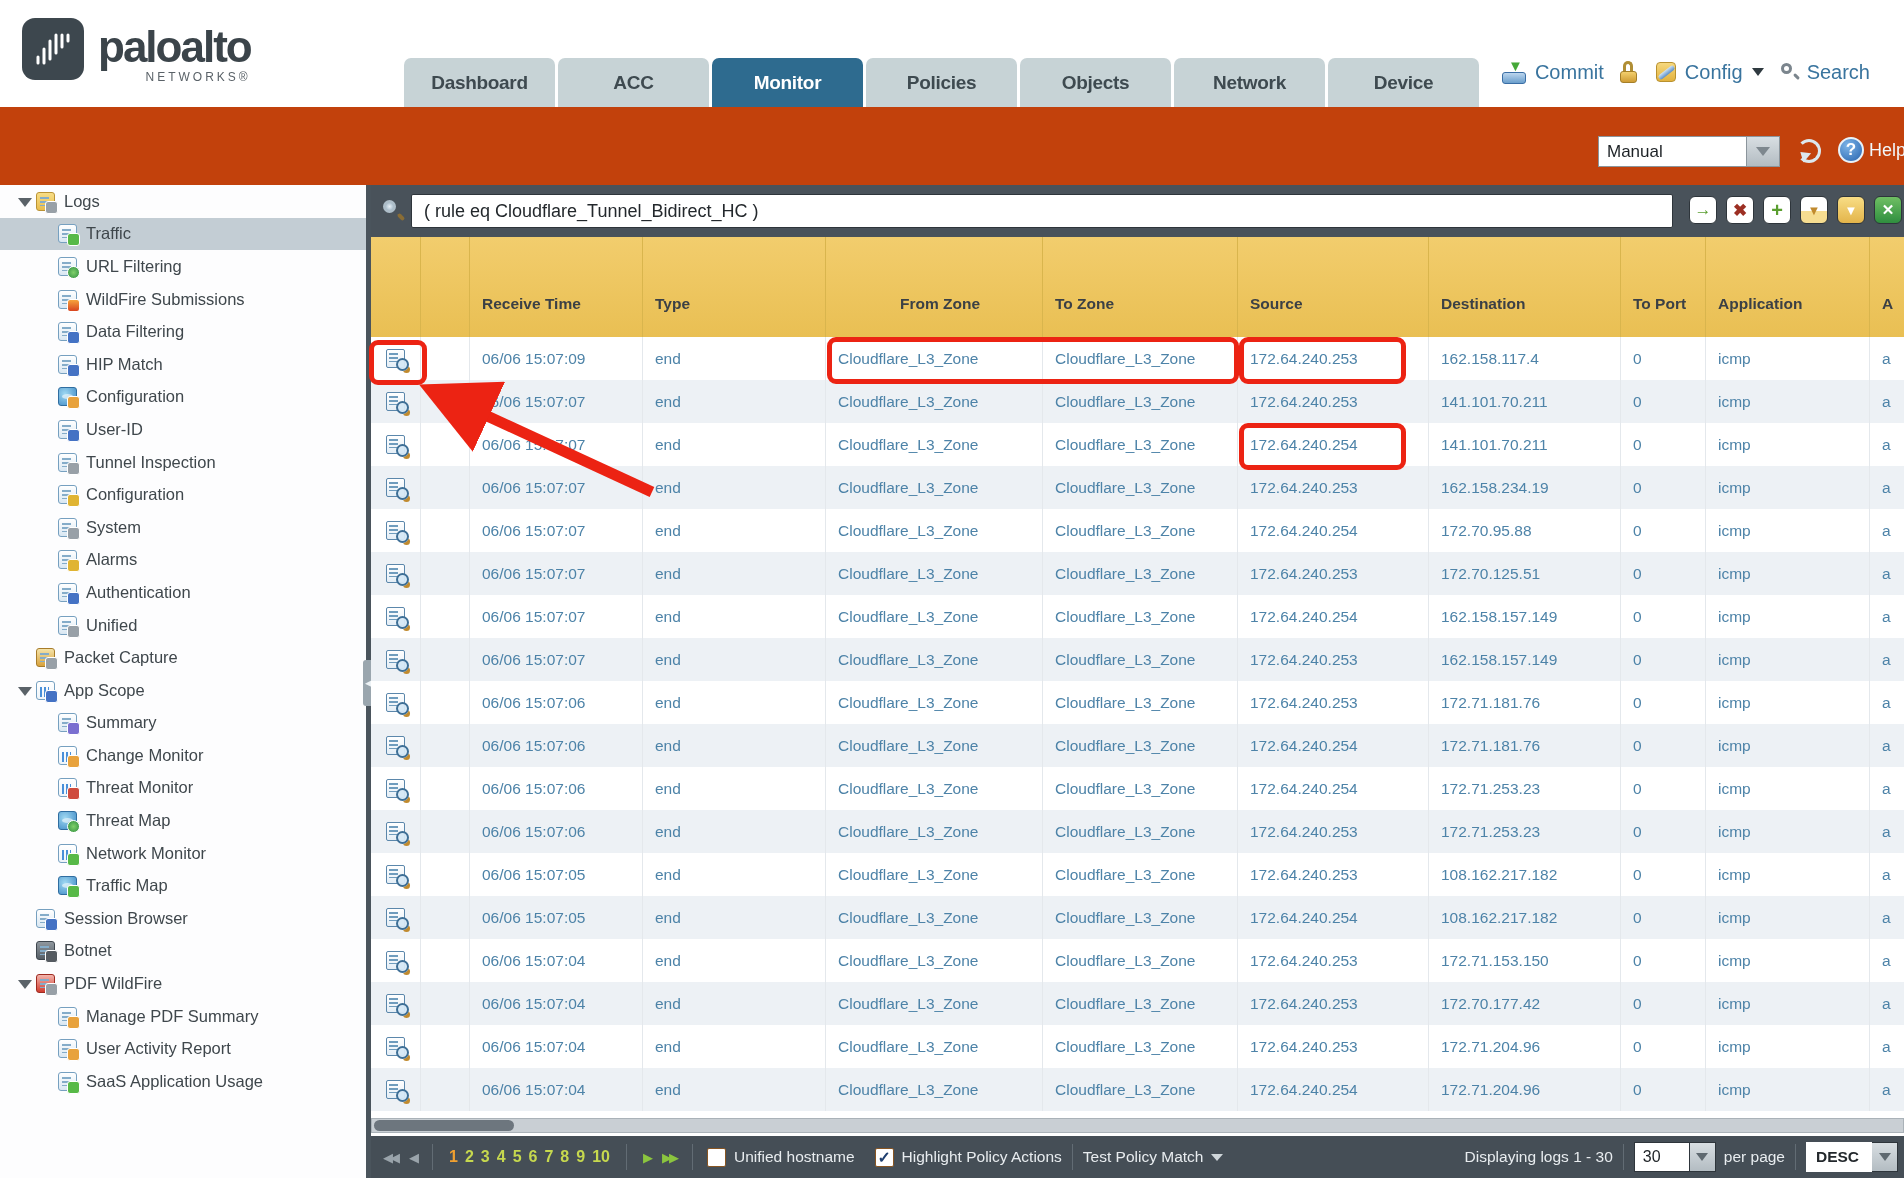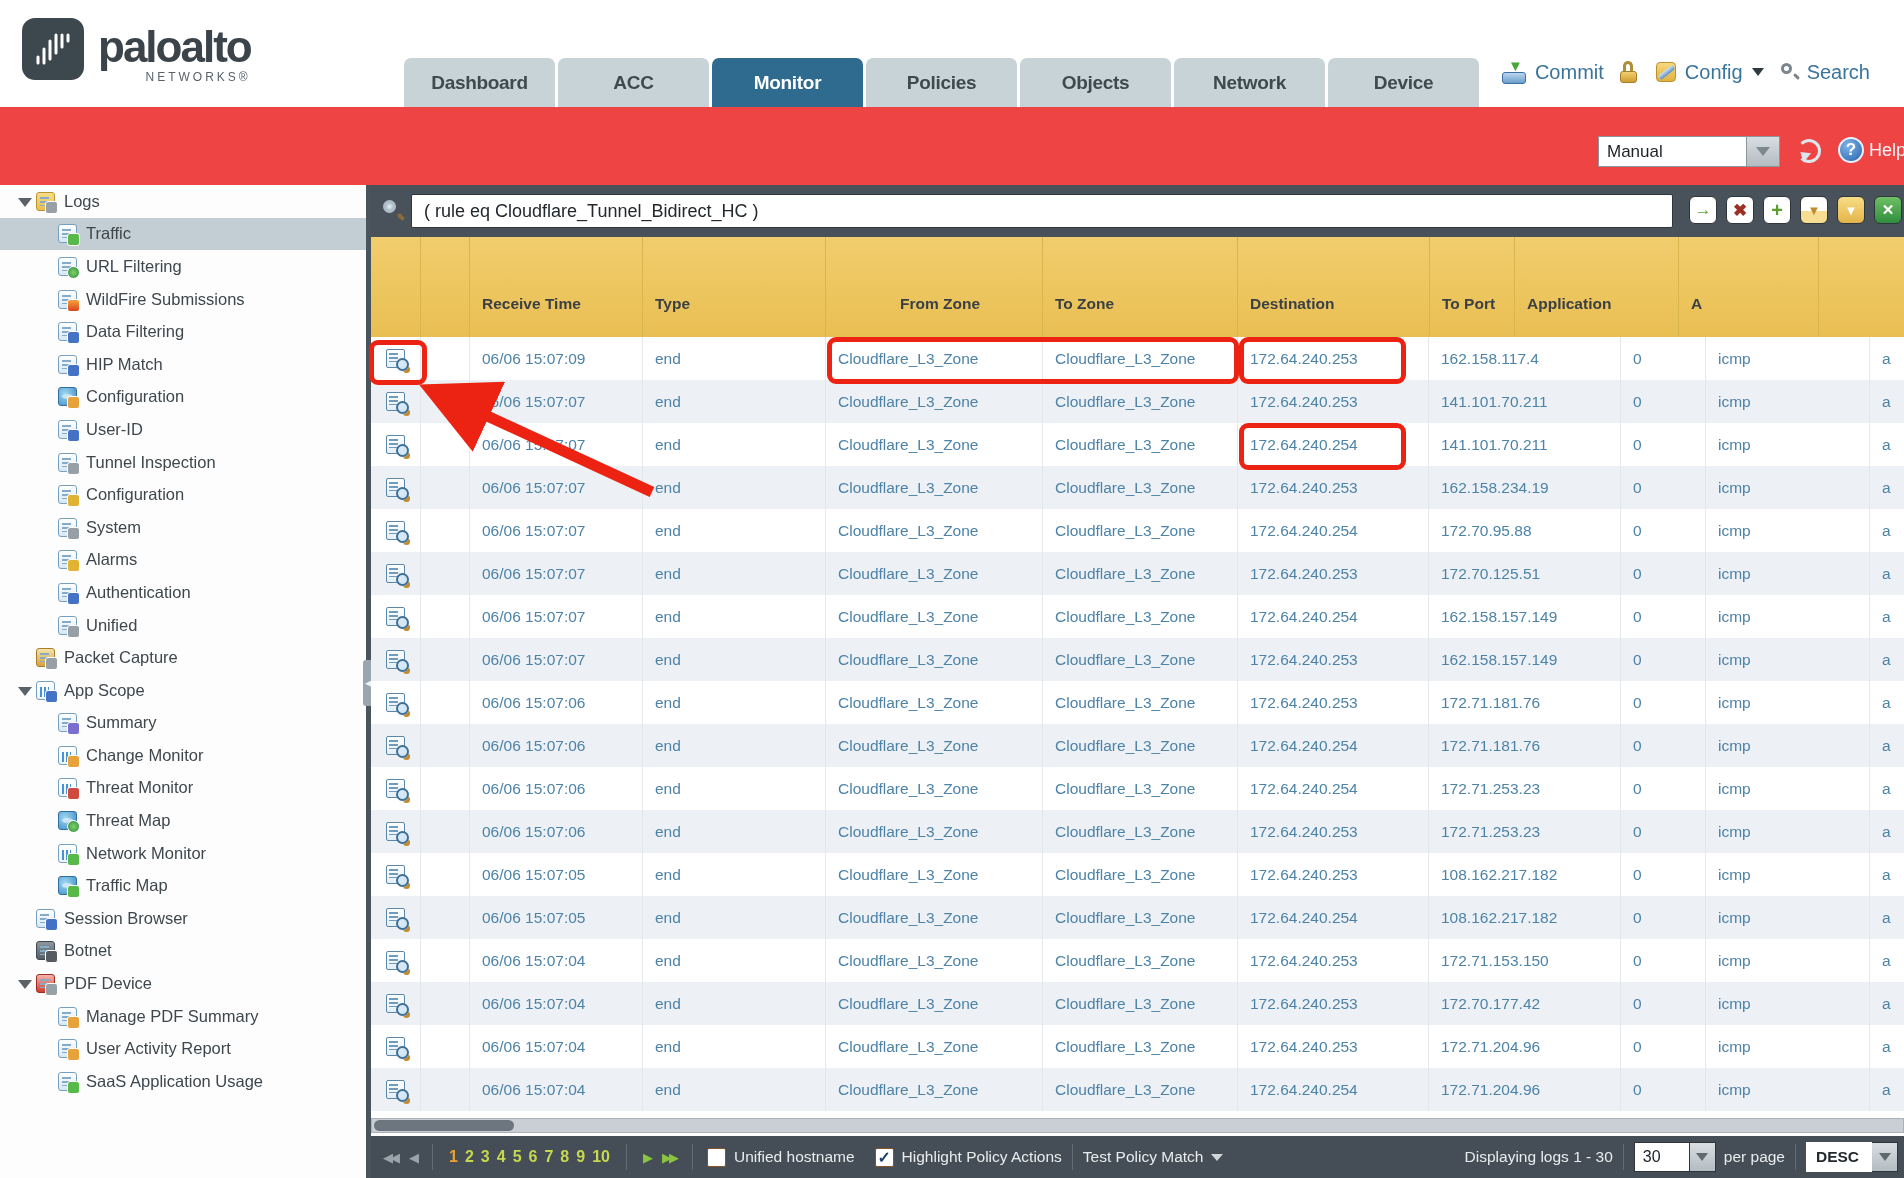--- a/index.html
+++ b/index.html
@@ -32,21 +32,21 @@
   .ic-lock .body{position:absolute;left:0;bottom:0;width:17px;height:12px;background:linear-gradient(#f3cf6d,#cf9c34);border:1px solid #a57f28;border-radius:3px;}
   .ic-config{position:relative;width:24px;height:22px;}
   .ic-config .plate{position:absolute;left:2px;top:1px;width:20px;height:20px;background:linear-gradient(#f6d87e,#e2b23f);border:1px solid #b9912f;border-radius:4px;}
   .ic-config .wrench{position:absolute;left:3px;top:9px;width:19px;height:5px;background:linear-gradient(#cfe2f2,#5b8fc9);border-radius:3px;transform:rotate(-38deg);}
   .caret{width:0;height:0;border-left:6px solid transparent;border-right:6px solid transparent;border-top:8px solid #2f3a40;margin-left:2px;}
   .ic-search{position:relative;width:20px;height:20px;}
   .ic-search .lens{position:absolute;left:1px;top:1px;width:11px;height:11px;border:3px solid #7b858d;border-radius:50%;}
   .ic-search .handle{position:absolute;left:13px;top:13px;width:7px;height:3px;background:#7b858d;border-radius:2px;transform:rotate(45deg);}
 
   
-  .tealband{position:absolute;left:0;top:107px;width:1904px;height:78px;background:#ef4444;}
+  .tealband{position:absolute;left:0;top:107px;width:1904px;height:78px;background:#c2410c;}
   .refresh-select{position:absolute;left:1598px;top:29px;display:flex;}
   .refresh-select input{width:148px;height:31px;border:1px solid #8b959c;border-right:none;padding:0 8px;font-size:17px;color:#1d2226;font-family:"Liberation Sans",sans-serif;background:#fff;}
   .dd-btn{width:34px;height:31px;background:linear-gradient(#d8dee2,#b3bcc2);border:1px solid #8b959c;display:flex;align-items:center;justify-content:center;cursor:pointer;}
   .dd-btn .tri{width:0;height:0;border-left:7px solid transparent;border-right:7px solid transparent;border-top:9px solid #7d878e;}
   .ic-refresh{position:absolute;left:1797px;top:32px;width:24px;height:24px;border:3px solid #dce7ed;border-radius:50%;border-left-color:transparent;cursor:pointer;}
   .ic-refresh::after{content:"";position:absolute;left:-6px;top:5px;border:6px solid transparent;border-right:9px solid #dce7ed;transform:rotate(40deg);}
   .help-wrap{position:absolute;left:1838px;top:30px;display:flex;align-items:center;gap:5px;cursor:pointer;}
   .ic-help{width:26px;height:26px;border-radius:50%;background:radial-gradient(circle at 35% 30%,#7db4e8,#2763ad);color:#fff;font-size:17px;font-weight:700;display:flex;align-items:center;justify-content:center;border:2px solid #e8f1f8;}
   .help-label{color:#f2f7fa;font-size:18px;}
 
@@ -310,21 +310,21 @@
       <span>Session Browser</span>
     </div>
     <div class="side-item lvl0">
       <div class="tw"></div>
       <span class="sic base-dark b-dark"></span>
       <span>Botnet</span>
     </div>
     <div class="side-item lvl0">
       <div class="tw"><span class="tri-d"></span></div>
       <span class="sic base-red b-gray"></span>
-      <span>PDF Device</span>
+      <span>PDF WildFire</span>
     </div>
     <div class="side-item lvl1">
       <span class="sic  b-orange"></span>
       <span>Manage PDF Summary</span>
     </div>
     <div class="side-item lvl1">
       <span class="sic  b-orange"></span>
       <span>User Activity Report</span>
     </div>
     <div class="side-item lvl1">
@@ -349,20 +349,21 @@
       </div>
   </div>
 
   <div class="thead" id="thead">
       <div class="th" style="width: 50px; flex: 0 0 50px;"></div>
       <div class="th" style="width: 49px; flex: 0 0 49px;"></div>
       <div class="th" style="width: 173px; flex: 0 0 173px;">Receive Time</div>
       <div class="th" style="width: 183px; flex: 0 0 183px;">Type</div>
       <div class="th" style="width: 217px; flex: 0 0 217px; text-align: center;">From Zone</div>
       <div class="th" style="width: 195px; flex: 0 0 195px;">To Zone</div>
+      <div class="th" style="width: 191px; flex: 0 0 191px;">Source</div>
       <div class="th" style="width: 192px; flex: 0 0 192px;">Destination</div>
       <div class="th" style="width: 85px; flex: 0 0 85px;">To Port</div>
       <div class="th" style="width: 164px; flex: 0 0 164px;">Application</div>
       <div class="th" style="width: 140px; flex: 0 0 140px;">A</div>
     </div>
   <div class="tbody" id="tbody">
       <div class="trow">
         <div class="td icell" style="flex: 0 0 50px; width: 50px;">
           <span class="dicon"></span>
         </div>

